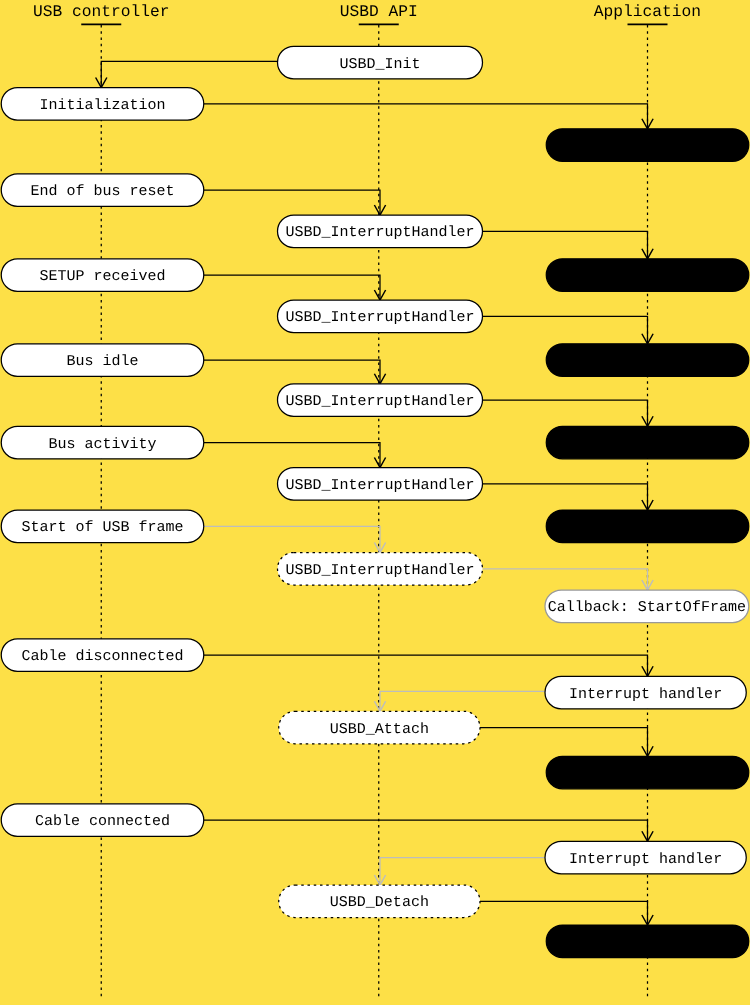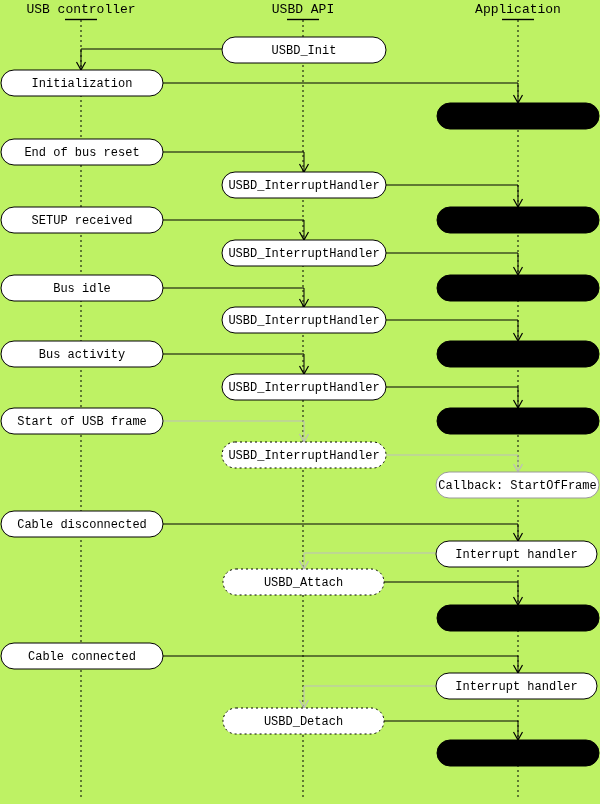--- a/index.html
+++ b/index.html
@@ -7,21 +7,21 @@
     padding: 0;
     background: #ffffff;
     width: 600px;
     height: 804px;
     overflow: hidden;
   }
   #diagram-root {
     position: relative;
     width: 600px;
     height: 804px;
-    background: #bef264;
+    background: #fde047;
   }
   svg text {
     font-family: "Liberation Mono", "DejaVu Sans Mono", monospace;
     font-size: 12px;
     fill: #000000;
   }
   svg text.col-header {
     font-size: 13px;
   }
 </style>

